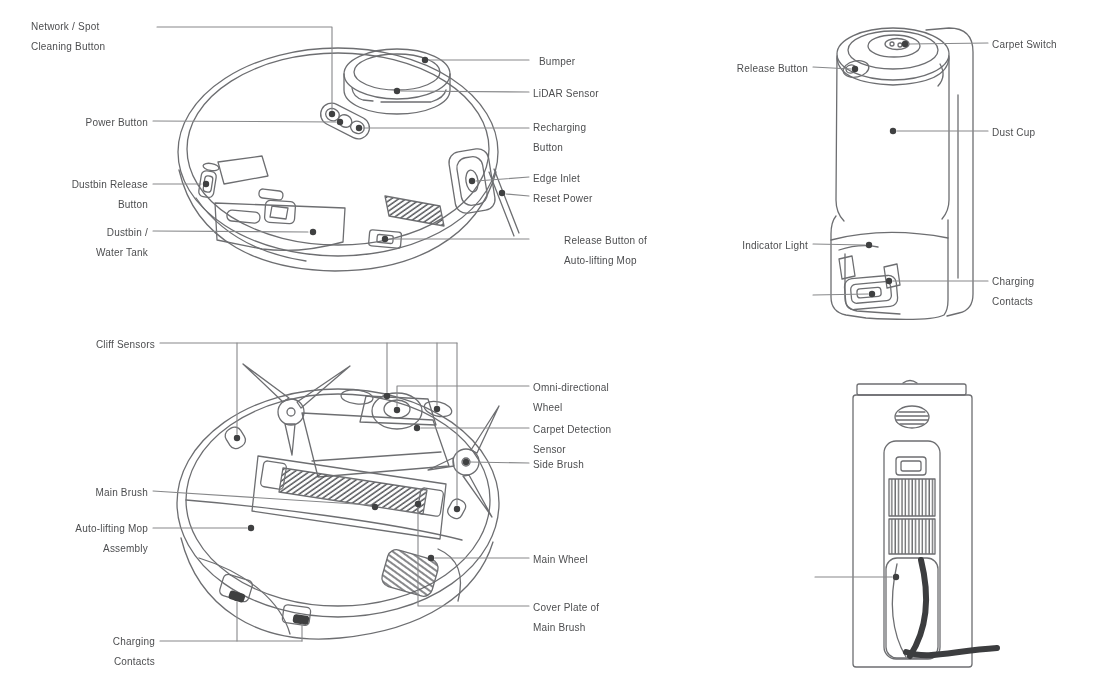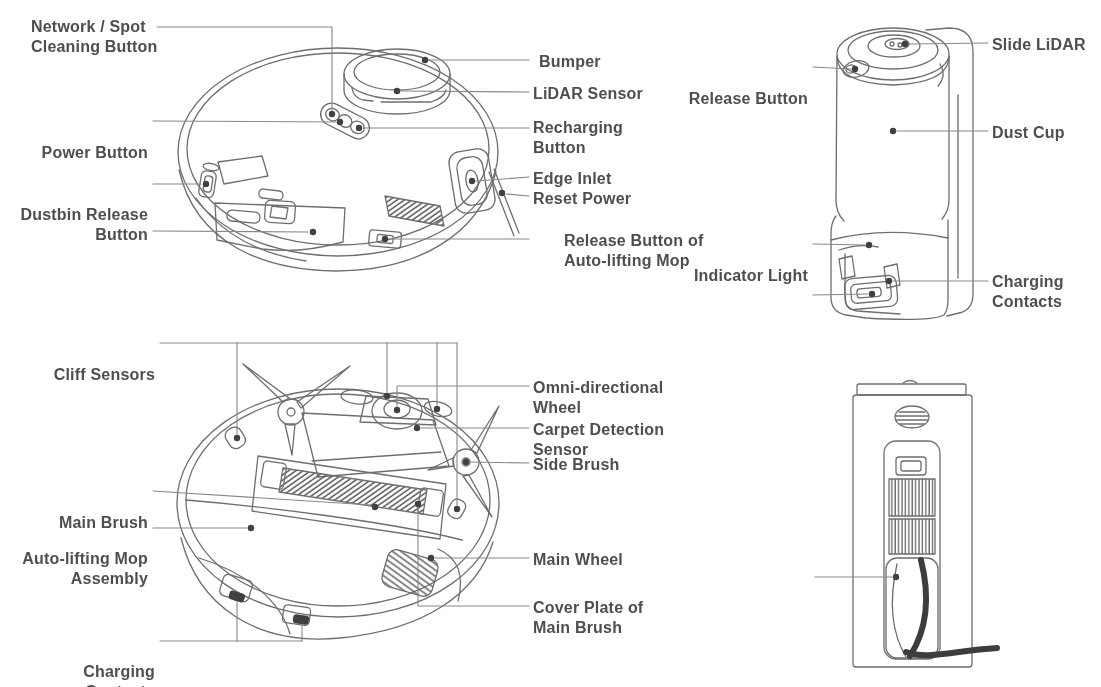--- a/index.html
+++ b/index.html
@@ -7,28 +7,28 @@
   .canvas{
     position:relative;
     width:1101px;height:687px;
     background:#ffffff;
     overflow:hidden;
     font-family:"Liberation Sans",sans-serif;
   }
   .art{position:absolute;left:0;top:0;width:1101px;height:687px;}
   .lbl{
     position:absolute;
-    font-size:16px;
+    font-size:10px;
     line-height:20px;
-    font-weight:700;
+    font-weight:400;
     letter-spacing:.2px;
     color:#4d4e50;
     white-space:pre-line;
   }
-  .lbl.r{text-align:right;margin-top:30px;}
+  .lbl.r{text-align:right;}
 </style>
 </head>
 <body>
 
 <div class="canvas">
 
   <svg class="art" viewBox="0 0 1101 687" fill="none" stroke="#6d6e71" stroke-width="1.3" stroke-linecap="round" stroke-linejoin="round">
     <defs>
       <pattern id="hatch" patternUnits="userSpaceOnUse" width="4.2" height="4.2" patternTransform="rotate(55)">
         <line x1="1" y1="0" x2="1" y2="4.2" stroke="#55565a" stroke-width="1.5"></line>
@@ -287,31 +287,33 @@
       <line x1="815" y1="577" x2="892" y2="577"></line>
         <circle cx="896" cy="577" r="3.2" fill="#3f4041" stroke="none"></circle>
     </g>
   </svg>
 
   <div class="lbl" style="left:31px;top:17px">Network / Spot
 Cleaning Button</div>
   <div class="lbl r" style="right:953px;top:113px">Power Button</div>
   <div class="lbl r" style="right:953px;top:175px">Dustbin Release
 Button</div>
+  <div class="lbl r" style="right:953px;top:223px">Dustbin /
+Water Tank</div>
   <div class="lbl" style="left:539px;top:52px">Bumper</div>
   <div class="lbl" style="left:533px;top:84px">LiDAR Sensor</div>
   <div class="lbl" style="left:533px;top:118px">Recharging
 Button</div>
   <div class="lbl" style="left:533px;top:169px">Edge Inlet</div>
   <div class="lbl" style="left:533px;top:189px">Reset Power</div>
   <div class="lbl" style="left:564px;top:231px">Release Button of
 Auto-lifting Mop</div>
 
   <div class="lbl r" style="right:293px;top:59px">Release Button</div>
-  <div class="lbl" style="left:992px;top:35px">Slide LiDAR</div>
+  <div class="lbl" style="left:992px;top:35px">Carpet Switch</div>
   <div class="lbl" style="left:992px;top:123px">Dust Cup</div>
   <div class="lbl r" style="right:293px;top:236px">Indicator Light</div>
   <div class="lbl" style="left:992px;top:272px">Charging
 Contacts</div>
 
   <div class="lbl r" style="right:946px;top:335px">Cliff Sensors</div>
   <div class="lbl r" style="right:953px;top:483px">Main Brush</div>
   <div class="lbl r" style="right:953px;top:519px">Auto-lifting Mop
 Assembly</div>
   <div class="lbl r" style="right:946px;top:632px">Charging

